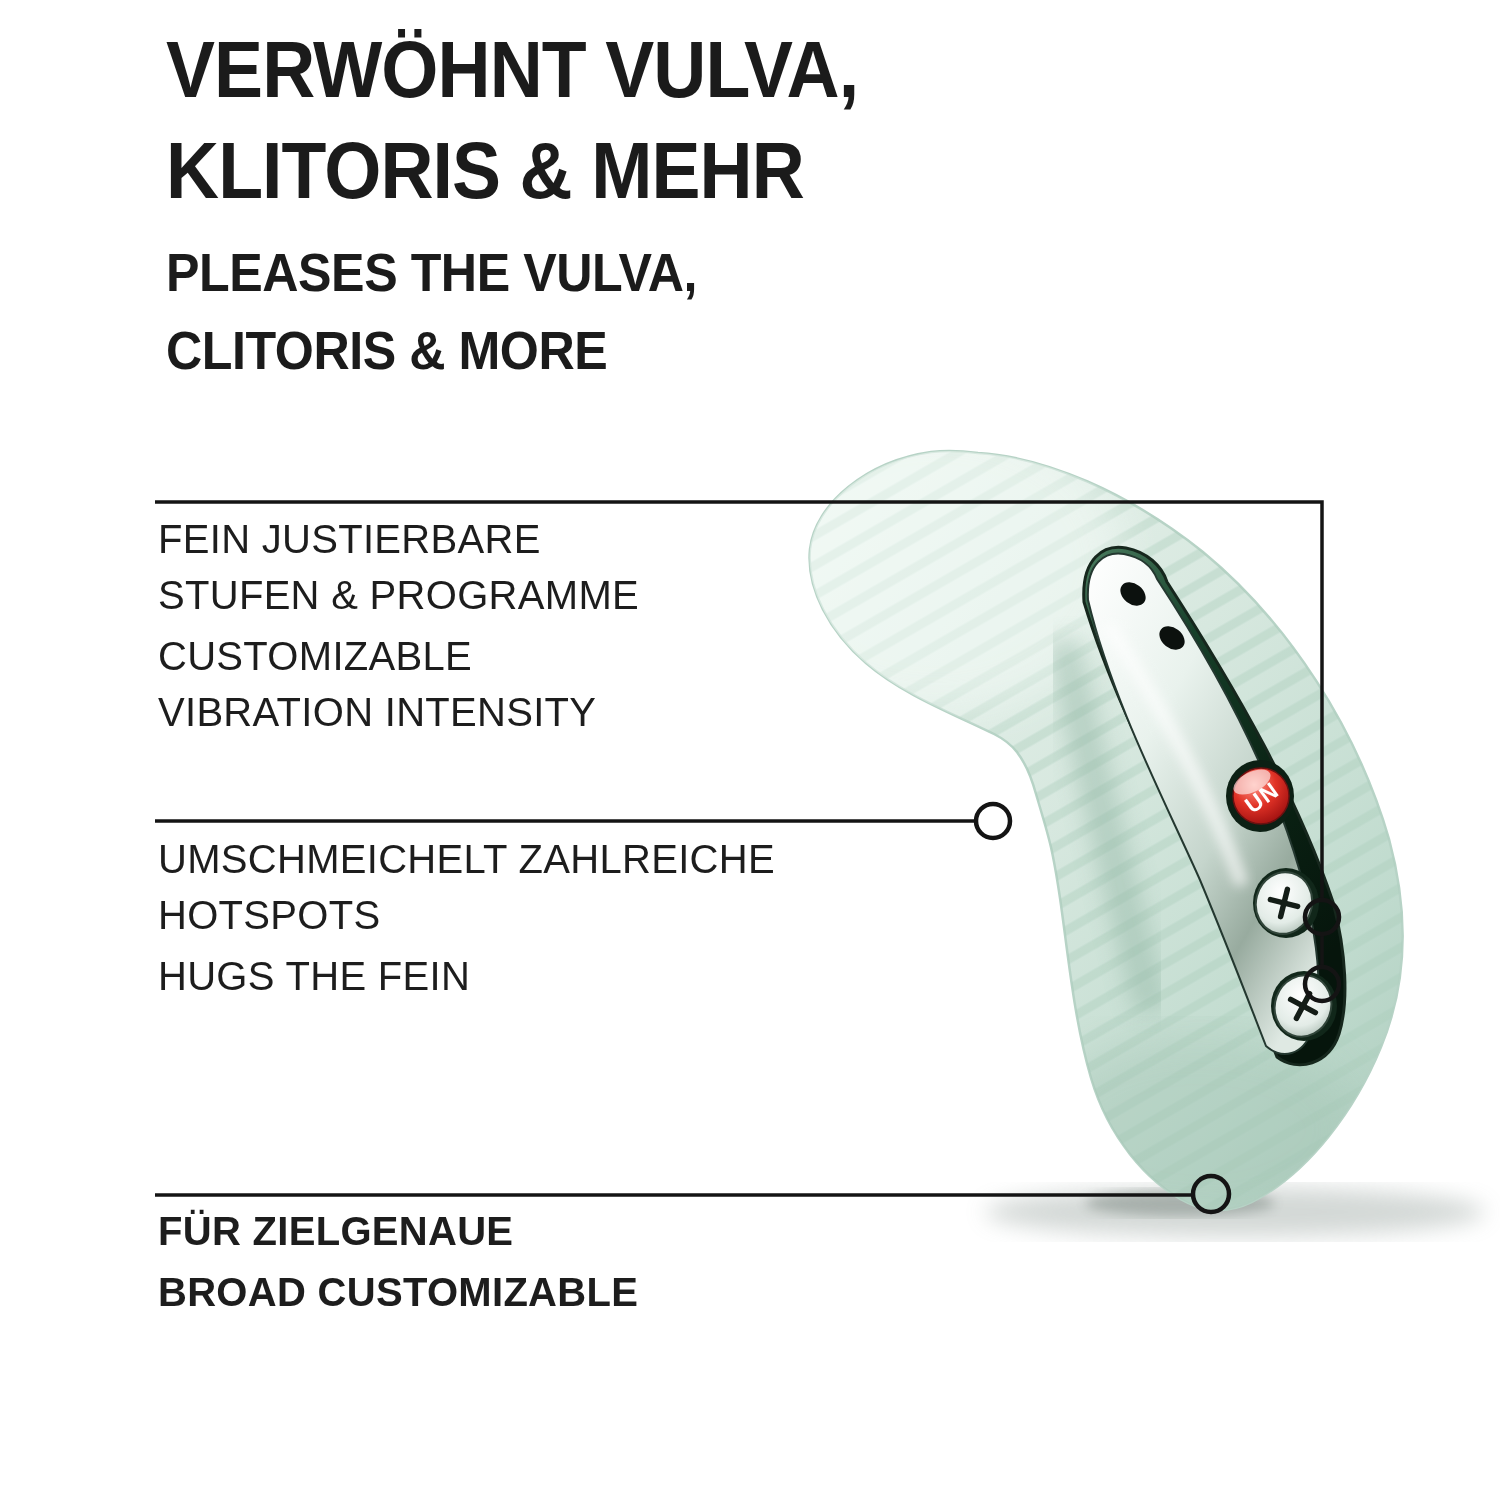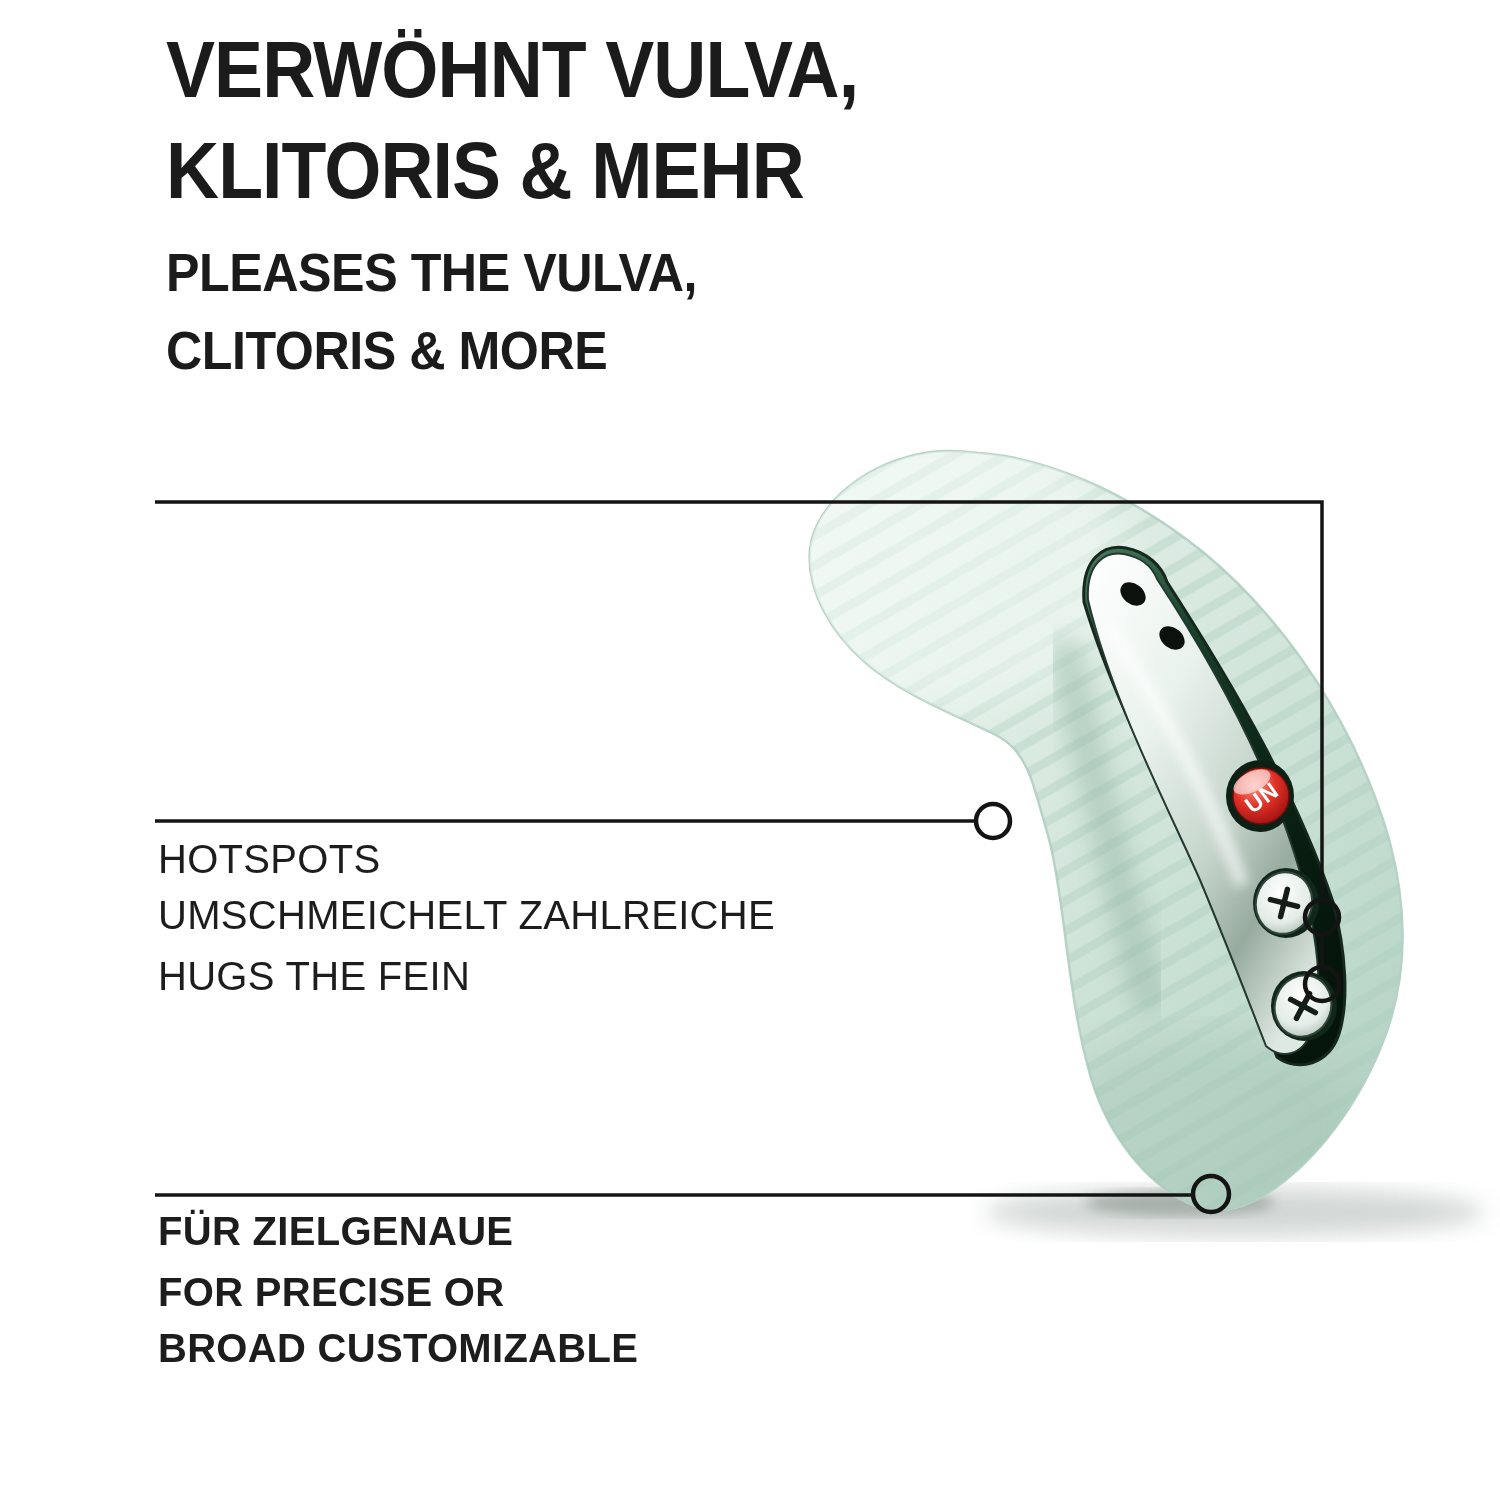--- a/index.html
+++ b/index.html
@@ -184,34 +184,43 @@
 
   <div class="h-de">
     <div>VERWÖHNT VULVA,</div>
     <div>KLITORIS &amp; MEHR</div>
   </div>
   <div class="h-en">
     <div>PLEASES THE VULVA,</div>
     <div>CLITORIS &amp; MORE</div>
   </div>
 
+  <div class="callout c1">
+    <div class="de">
+      <div>FEIN JUSTIERBARE</div>
+      <div>STUFEN &amp; PROGRAMME</div>
+    </div>
+    <div class="en">
+      <div>CUSTOMIZABLE</div>
+      <div>VIBRATION INTENSITY</div>
+    </div>
+  </div>
 
   <div class="callout c2">
     <div class="de">
+      <div>UMSCHMEICHELT ZAHLREICHE</div>
       <div>HOTSPOTS</div>
-      <div>UMSCHMEICHELT ZAHLREICHE</div>
     </div>
     <div class="en">
       <div>HUGS THE FEIN</div>
     </div>
   </div>
 
   <div class="callout c3">
     <div class="de">
       <div>FÜR ZIELGENAUE</div>
     </div>
     <div class="en">
-      <div>FOR PRECISE OR</div>
       <div>BROAD CUSTOMIZABLE</div>
     </div>
   </div>
 
 </div>
 
 </body></html>

